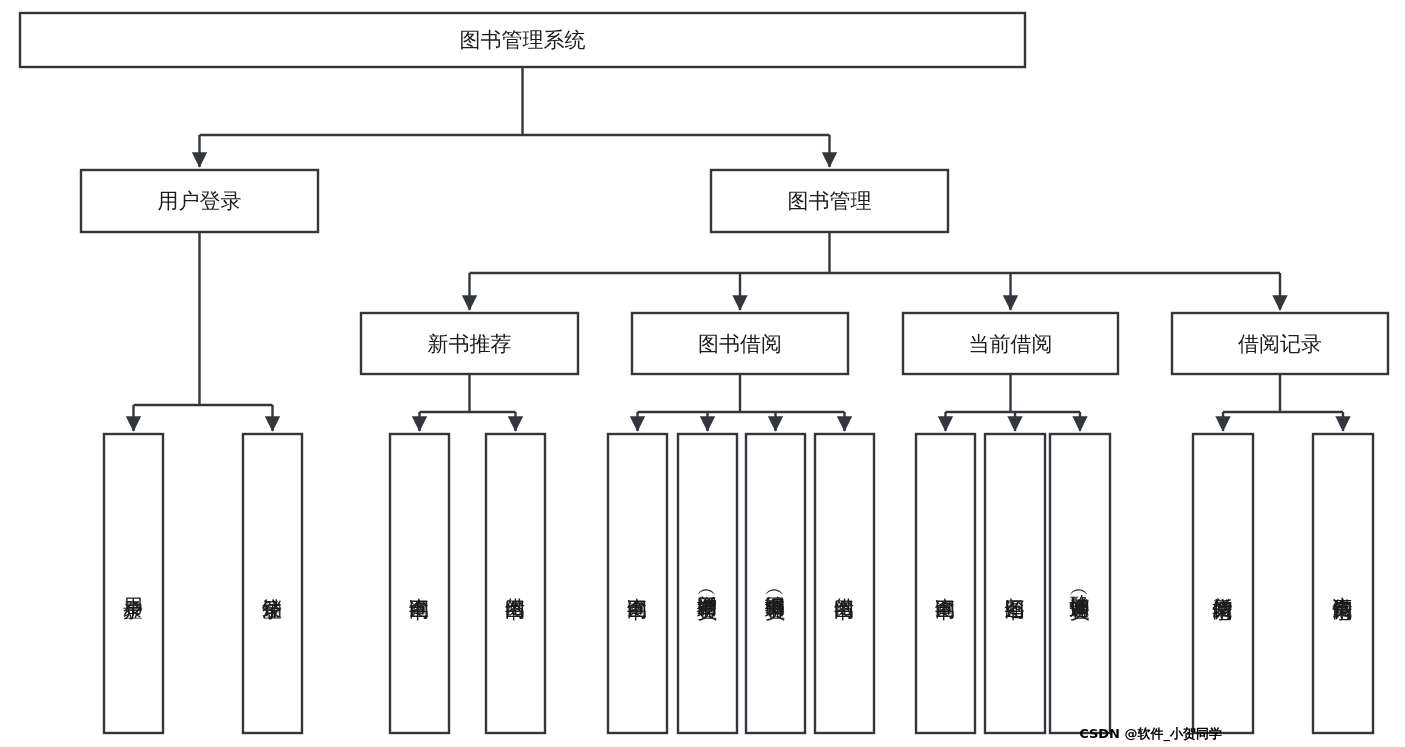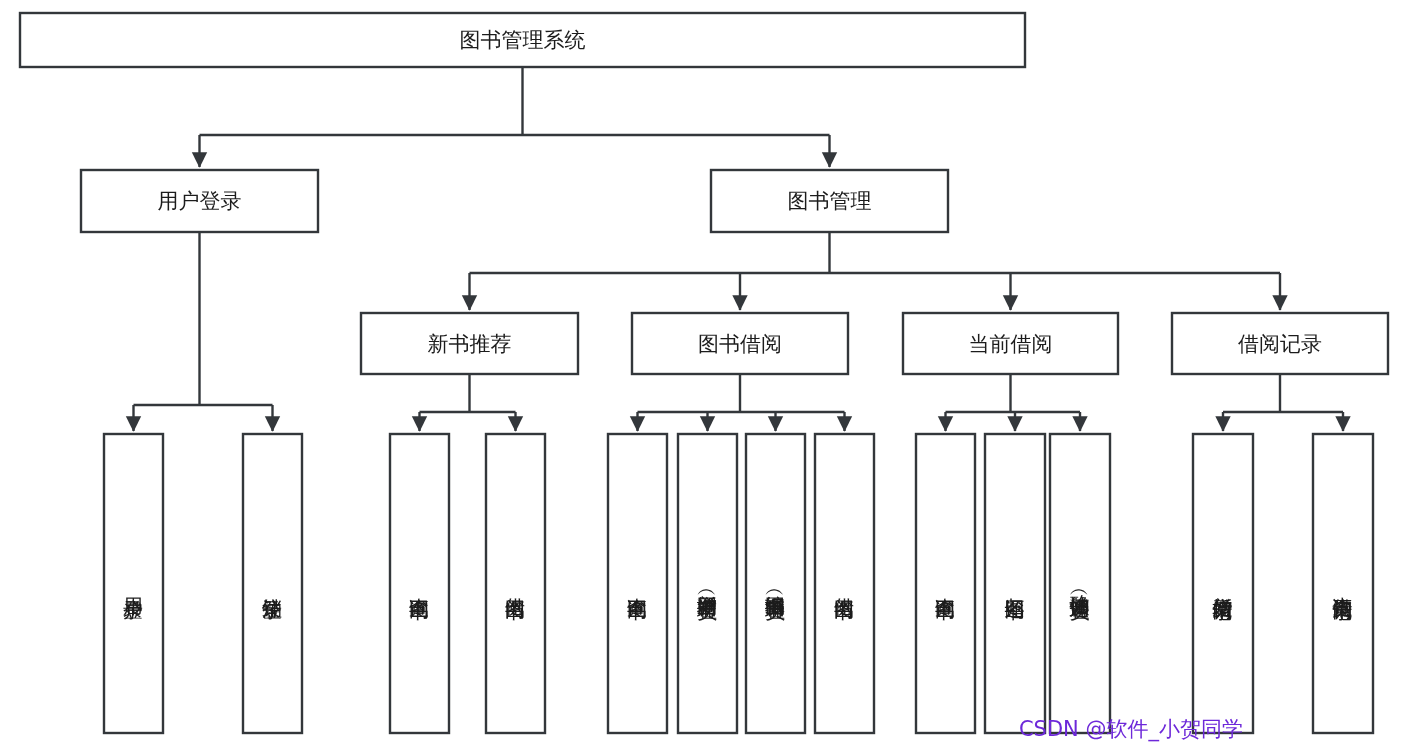--- a/index.html
+++ b/index.html
@@ -11,21 +11,20 @@
     width: 1405px;
     height: 747px;
     font-family: "DejaVu Sans", "Liberation Sans", sans-serif;
     overflow: hidden;
   }
   #diagram-root {
     position: relative;
     width: 1230px;
     height: 747px;
     background: #ffffff;
-    padding-left: 21px;
   }
   svg#tree-svg {
     position: absolute;
     left: 0;
     top: 0;
     width: 1405px;
     height: 747px;
   }
   .node-box {
     fill: #ffffff;
@@ -46,24 +45,25 @@
   }
   .arrow-head {
     fill: #33373b;
     stroke: none;
   }
   .watermark {
     position: absolute;
     right: 8px;
     bottom: 4px;
     font-family: "DejaVu Sans", "Liberation Sans", sans-serif;
-    font-size: 21px;
-    color: #6d28d9;
+    font-size: 13px;
+    color: #000000;
     white-space: nowrap;
     pointer-events: none;
+    font-weight: bold;
   }
 </style>
 </head>
 <body>
 
 <div id="diagram-root">
   <svg id="tree-svg" viewBox="0 0 1405 747">
     <defs>
       <marker id="arrow" viewBox="0 0 12 12" refX="10.5" refY="6" markerWidth="7" markerHeight="7" orient="auto-start-reverse">
         <path d="M 0 0.5 L 11 6 L 0 11.5 z" class="arrow-head"></path>

